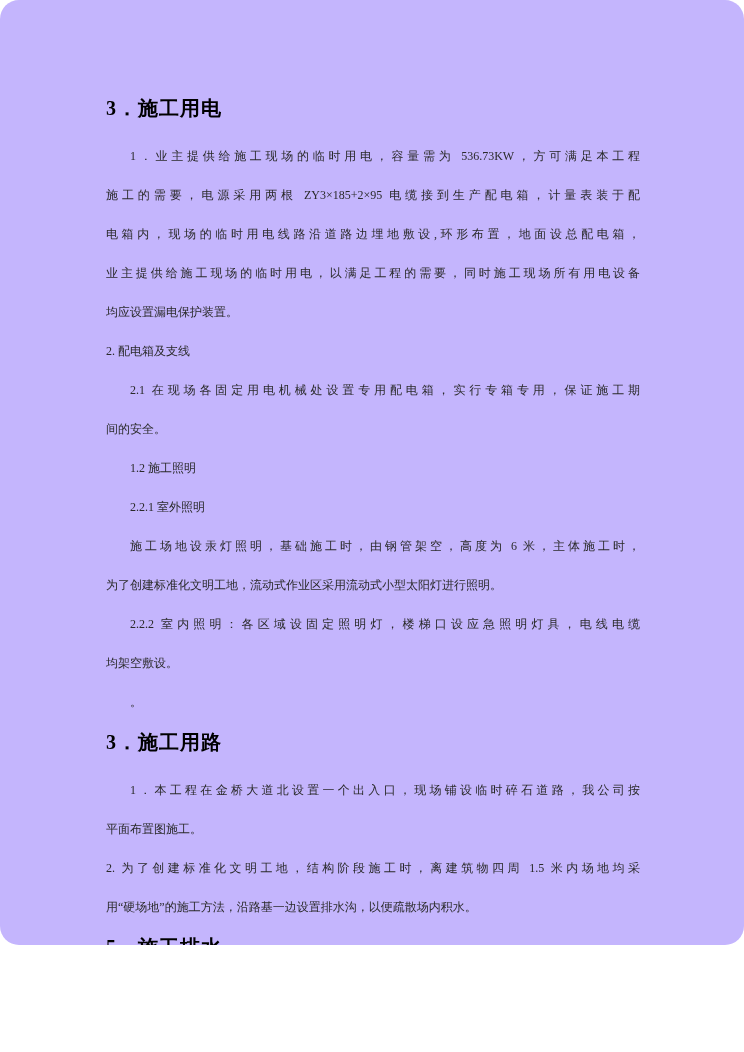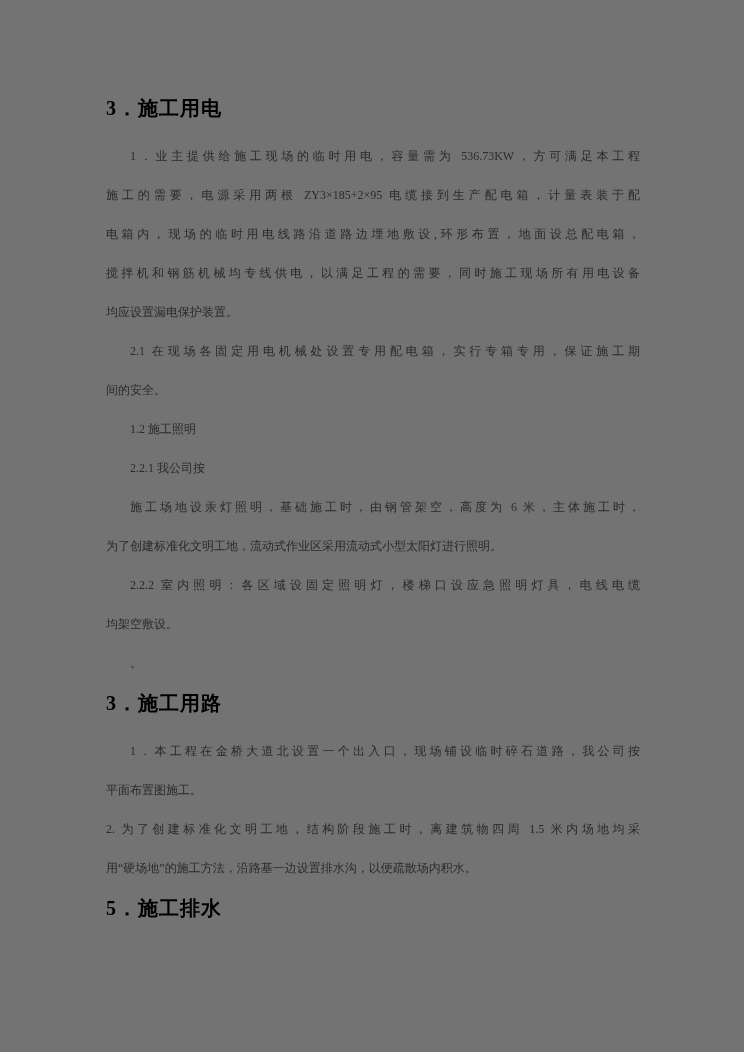--- a/index.html
+++ b/index.html
@@ -1,24 +1,25 @@
 <!DOCTYPE html>
 <html><head>
 <meta charset="utf-8">
 <style>
   html,body{margin:0;padding:0;background:#ffffff;}
   .page{
     position:relative;
-    width:744px;height:1052px;
-    background:#737373;
+    width:744px;height:945px;
+    background:#c4b5fd;
     box-sizing:border-box;
     padding:88px 104px 0 106px;
     font-family:"Liberation Serif","DejaVu Serif",serif;
     color:#2a2a2a;
     overflow:hidden;
+    border-radius:19px;
   }
   .h{
     height:49px;line-height:40px;
     font-size:20px;font-weight:700;color:#000;
     letter-spacing:1px;
     white-space:nowrap;
   }
   .ln{
     height:39px;line-height:39px;
     font-size:12px;
@@ -34,26 +35,27 @@
 </head>
 <body>
 
 <div class="page">
 
   <div class="h">3．施工用电</div>
 
   <div class="ln indent just">1．业主提供给施工现场的临时用电，容量需为 536.73KW，方可满足本工程</div>
   <div class="ln just">施工的需要，电源采用两根 ZY3×185+2×95 电缆接到生产配电箱，计量表装于配</div>
   <div class="ln just">电箱内，现场的临时用电线路沿道路边埋地敷设,环形布置，地面设总配电箱，</div>
-  <div class="ln just">搅拌机和钢筋机械均专线供电，以满足工程的需要，同时施工现场所有用电设备</div>
+  <div class="ln just">业主提供给施工现场的临时用电，以满足工程的需要，同时施工现场所有用电设备</div>
   <div class="ln">均应设置漏电保护装置。</div>
+  <div class="ln">2. 配电箱及支线</div>
   <div class="ln indent just">2.1 在现场各固定用电机械处设置专用配电箱，实行专箱专用，保证施工期</div>
   <div class="ln">间的安全。</div>
   <div class="ln indent">1.2 施工照明</div>
-  <div class="ln indent">2.2.1 我公司按</div>
+  <div class="ln indent">2.2.1 室外照明</div>
   <div class="ln indent just">施工场地设汞灯照明，基础施工时，由钢管架空，高度为 6 米，主体施工时，</div>
   <div class="ln">为了创建标准化文明工地，流动式作业区采用流动式小型太阳灯进行照明。</div>
   <div class="ln indent just">2.2.2 室内照明：各区域设固定照明灯，楼梯口设应急照明灯具，电线电缆</div>
   <div class="ln">均架空敷设。</div>
   <div class="ln indent">。</div>
 
   <div class="h">3．施工用路</div>
 
   <div class="ln indent just">1．本工程在金桥大道北设置一个出入口，现场铺设临时碎石道路，我公司按</div>
   <div class="ln">平面布置图施工。</div>

